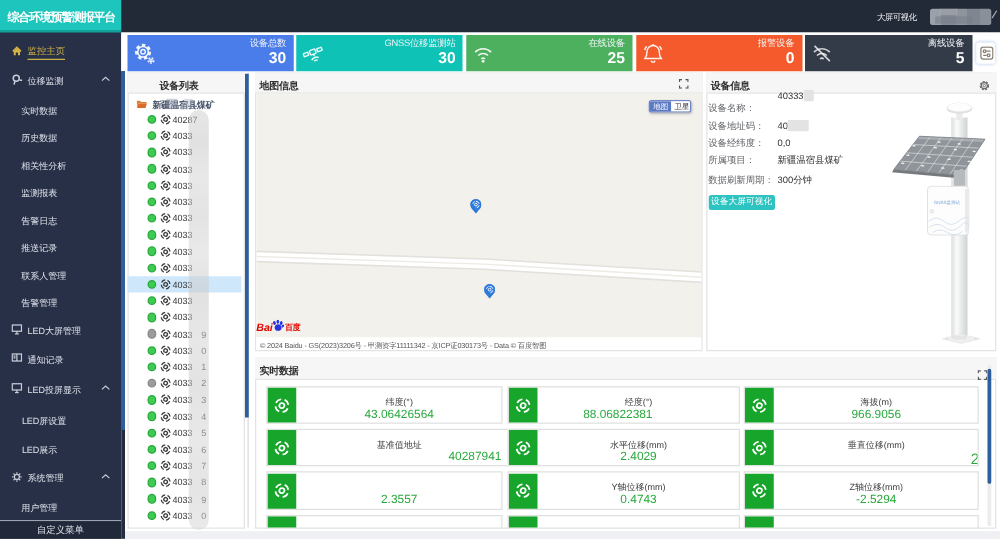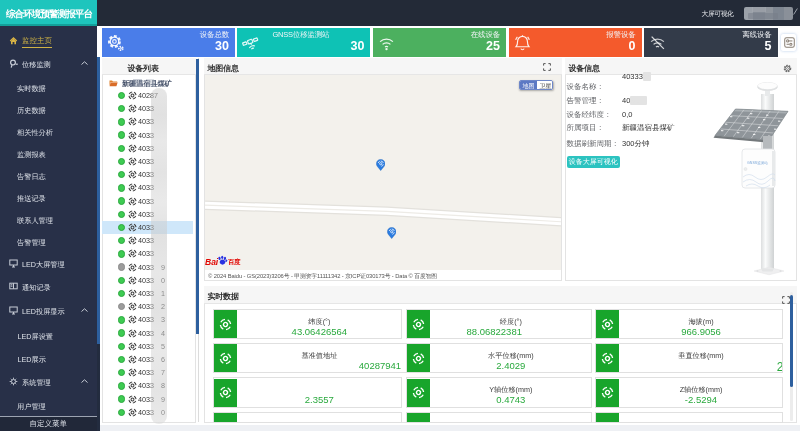--- a/index.html
+++ b/index.html
@@ -105,21 +105,21 @@
 <svg class="abs" width="17" height="17" viewBox="0 0 16 16" style="left:242.3px;top:33.5px;">
       <g stroke="rgba(255,255,255,0.9)" stroke-width="1.1" fill="none" transform="rotate(-20 8 8)">
         <rect x="5.8" y="5.4" width="4.4" height="3.4" rx="0.6"></rect>
         <rect x="0.8" y="5.9" width="3.6" height="2.4" rx="0.4"></rect>
         <rect x="11.6" y="5.9" width="3.6" height="2.4" rx="0.4"></rect>
         <path d="M8 8.8 v1.6"></path>
         <path d="M5.2 12.6 a4 4 0 0 1 5.6 0"></path>
         <path d="M6.7 14.2 a2 2 0 0 1 2.6 0"></path>
       </g>
     </svg>
-<div class="abs" style="left:237.3px;top:30px;width:127.19999999999999px;text-align:center;font-size:7.5px;color:#f2f4f7;letter-spacing:-0.2px;">GNSS位移监测站</div>
+<div class="abs" style="left:237.3px;top:30px;width:127.19999999999999px;text-align:right;font-size:7.5px;color:#f2f4f7;letter-spacing:-0.2px;">GNSS位移监测站</div>
 <div class="abs" style="left:237.3px;top:38.5px;width:127.19999999999999px;text-align:right;font-size:12.5px;font-weight:bold;color:#fff;">30</div>
 <div class="abs" style="left:373.0px;top:28px;width:133.0px;height:29.3px;background:#4cb05f;"></div>
 <svg class="abs" width="17" height="17" viewBox="0 0 16 16" style="left:378.0px;top:33.5px;">
       <g stroke="rgba(255,255,255,0.9)" stroke-width="1.2" fill="none">
         <path d="M2 7.2 a8.5 8.5 0 0 1 12 0"></path>
         <path d="M4.3 9.8 a5.3 5.3 0 0 1 7.4 0"></path>
         <path d="M6.6 12.3 a2.2 2.2 0 0 1 2.8 0"></path>
       </g>
       <circle cx="8" cy="14.2" r="1.1" fill="rgba(255,255,255,0.9)"></circle>
     </svg>
@@ -517,21 +517,21 @@
 <div class="abs" style="left:568.5px;top:62.5px;font-size:8px;color:#2f2f2f;font-weight:bold;letter-spacing:-0.2px;">设备信息</div>
 <svg class="abs" width="9" height="9" viewBox="0 0 16 16" style="left:783px;top:63.5px;">
       <g fill="none" stroke="#6f6f6f">
         <circle cx="8" cy="8" r="5.4" stroke-width="2.6" stroke-dasharray="2.8 1.7"></circle>
         <circle cx="8" cy="8" r="4.2" stroke-width="1.6"></circle>
         <circle cx="8" cy="8" r="1.7" stroke-width="1.3"></circle>
       </g>
     </svg>
 <div class="abs" style="left:566.5px;top:82.0px;font-size:7.5px;color:#606266;text-align:right;">设备名称：</div>
 <div class="abs" style="left:622px;top:72px;font-size:7.5px;color:#333;">40333<span style="background:#e3e3e3;color:#e3e3e3;border-radius:1px;">88</span></div>
-<div class="abs" style="left:566.5px;top:96.2px;font-size:7.5px;color:#606266;">告警管理：</div>
+<div class="abs" style="left:566.5px;top:96.2px;font-size:7.5px;color:#606266;">设备地址码：</div>
 <div class="abs" style="left:622px;top:96.2px;font-size:7.5px;color:#333;">40<span style="background:#e3e3e3;color:#e3e3e3;border-radius:1px;">8888</span></div>
 <div class="abs" style="left:566.5px;top:109.6px;font-size:7.5px;color:#606266;">设备经纬度：</div>
 <div class="abs" style="left:622px;top:109.6px;font-size:7.5px;color:#333;">0,0</div>
 <div class="abs" style="left:566.5px;top:123.2px;font-size:7.5px;color:#606266;">所属项目：</div>
 <div class="abs" style="left:622px;top:123.2px;font-size:7.5px;color:#333;">新疆温宿县煤矿</div>
 <div class="abs" style="left:566.5px;top:138.6px;font-size:7.5px;color:#606266;">数据刷新周期：</div>
 <div class="abs" style="left:622px;top:138.6px;font-size:7.5px;color:#333;">300分钟</div>
 <div class="abs" style="left:566.5px;top:155.5px;width:53.5px;height:12px;background:#2cc3c0;border-radius:2px;color:#fff;font-size:7px;text-align:center;line-height:12px;">设备大屏可视化</div>
 <svg class="abs" width="110" height="200" viewBox="0 0 110 200" style="left:690px;top:78px;">
 <defs>

